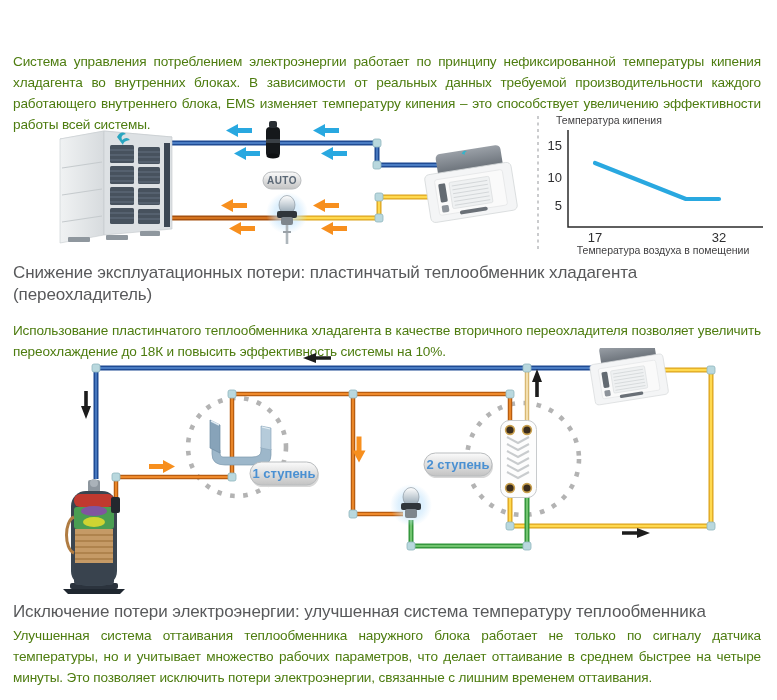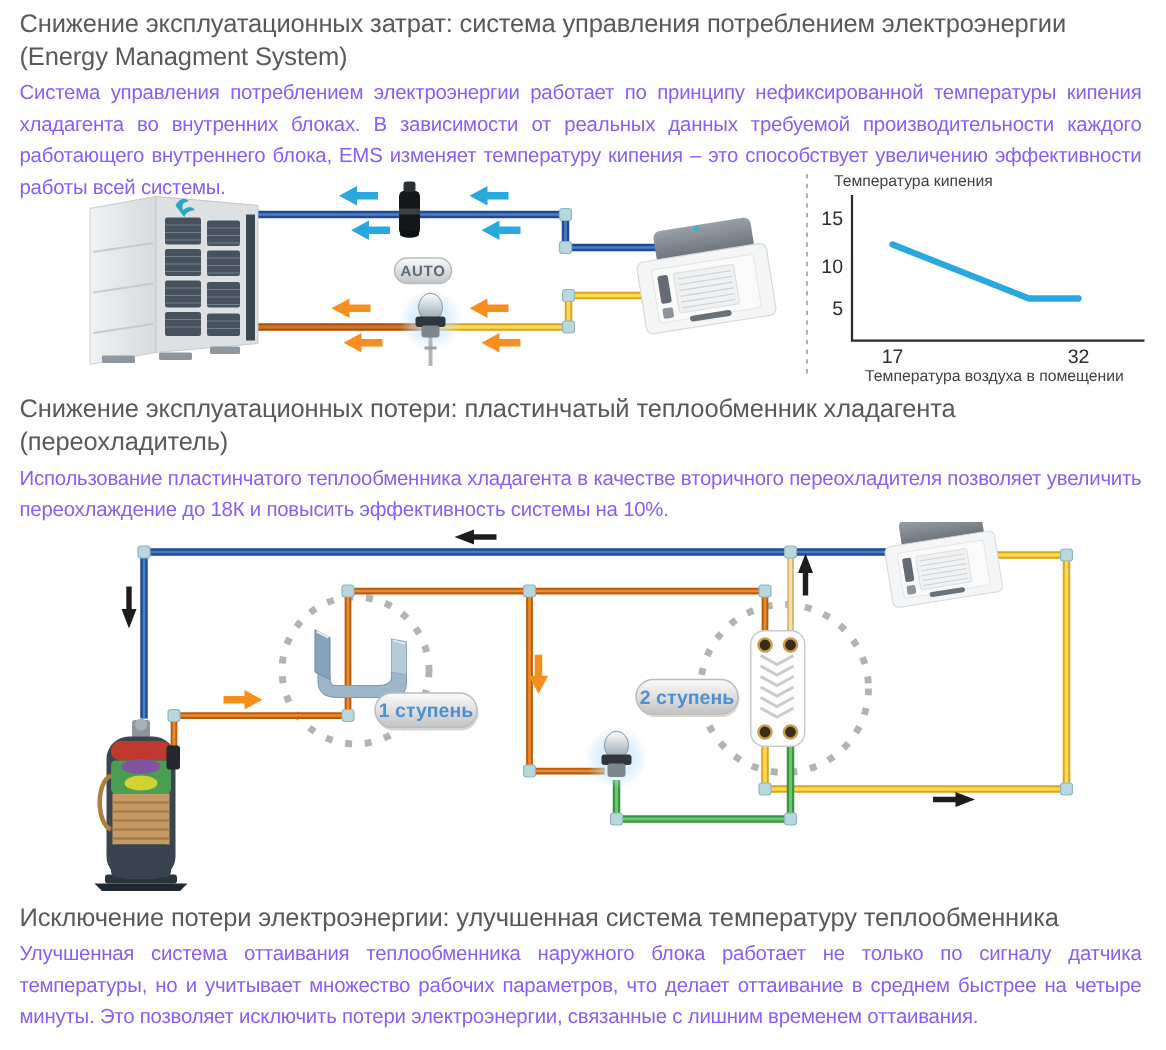--- a/index.html
+++ b/index.html
@@ -1,20 +1,20 @@
 <!DOCTYPE html>
 <html><head>
 <meta charset="utf-8">
 <style>
   html,body{margin:0;padding:0;background:#fff;}
   .page{position:relative;width:777px;height:700px;background:#ffffff;overflow:hidden;
         font-family:"Liberation Sans",sans-serif;}
   .h{position:absolute;left:13px;width:752px;color:#58595b;font-size:17px;line-height:22px;
      font-weight:400;letter-spacing:-0.1px;white-space:pre-line;margin:0;}
-  .p{position:absolute;left:13px;width:748px;color:#8b5cf6;font-size:13.6px;line-height:21px;
+  .p{position:absolute;left:13px;width:748px;color:#4d7c0f;font-size:13.6px;line-height:21px;
      letter-spacing:-0.15px;text-align:justify;margin:0;}
   .abs{position:absolute;}
   svg{display:block;}
   .pB{stroke:#1f4b94;stroke-width:5;fill:none;stroke-linejoin:round;}
   .pBc{stroke:#4a7cc3;stroke-width:1.8;fill:none;stroke-linejoin:round;}
   .pOd{stroke:#a6500e;stroke-width:5;fill:none;stroke-linejoin:round;}
   .pOdc{stroke:#d4731f;stroke-width:2.2;fill:none;stroke-linejoin:round;}
   .pO{stroke:#b85d10;stroke-width:4.5;fill:none;stroke-linejoin:round;}
   .pOc{stroke:#ef8a2c;stroke-width:1.8;fill:none;stroke-linejoin:round;}
   .pY{stroke:#dca31d;stroke-width:5;fill:none;stroke-linejoin:round;}
@@ -155,22 +155,20 @@
       <g id="uch">
         <path d="M10,34 Q10,45 23,45 L58,45 Q69,45 69,35 L69,29 L59,27 L59,31 Q59,37 50,37 L21,37 Q18,37 18,32 L18,30 L10,28 Z" fill="#9db7ca" stroke="#7b98ad" stroke-width="0.7"></path>
         <polygon points="8,0 18,5 18,33 8,28" fill="#87a3b9" stroke="#6f8da3" stroke-width="0.7"></polygon>
         <polygon points="59,6 69,8 69,30 59,28" fill="#b5cbda" stroke="#8fabbe" stroke-width="0.7"></polygon>
         <path d="M9,1 L17,5" stroke="#dfeaf1" stroke-width="1.4"></path>
         <path d="M60,7 L68,9" stroke="#e6eff5" stroke-width="1.2"></path>
       </g>
     </defs>
   </svg>
 
-  <h1 class="h" style="top:5px;">Снижение эксплуатационных затрат: система управления потреблением электроэнергии
-(Energy Managment System)</h1>
   <p class="p" style="top:51px;">Система управления потреблением электроэнергии работает по принципу нефиксированной температуры кипения хладагента во внутренних блоках. В зависимости от реальных данных требуемой производительности каждого работающего внутреннего блока, EMS изменяет температуру кипения – это способствует увеличению эффективности работы всей системы.</p>
 
   <svg class="abs" style="left:0;top:115px;" width="545" height="141" viewBox="0 115 545 141">
     <g>
       <polyline class="pB" points="170,143 377,143 377,165 442,165"></polyline>
       <polyline class="pBc" points="170,143 377,143 377,165 442,165"></polyline>
       <line class="pOd" x1="170" y1="218" x2="291" y2="218"></line>
       <line class="pOdc" x1="170" y1="218" x2="291" y2="218"></line>
       <polyline class="pY" points="289,218 379,218 379,197 438,197"></polyline>
       <polyline class="pYc" points="289,218 379,218 379,197 438,197"></polyline>
@@ -220,21 +218,21 @@
     <g>
       <text class="tick" x="595" y="242" text-anchor="middle">17</text>
       <text class="tick" x="719" y="242" text-anchor="middle">32</text>
     </g>
     <text class="clab" x="663" y="254" text-anchor="middle">Температура воздуха в помещении</text>
     <polyline id="chart-line" points="595.0,163.0 685.9,199.0 719.0,199.0" fill="none" stroke="#29a8e0" stroke-width="4.2" stroke-linecap="round" stroke-linejoin="round"></polyline>
   </svg>
 
   <h2 class="h" style="top:262px;">Снижение эксплуатационных потери: пластинчатый теплообменник хладагента
 (переохладитель)</h2>
-  <p class="p" style="top:308px;">Использование пластинчатого теплообменника хладагента в качестве вторичного переохладителя позволяет увеличить переохлаждение до 18К и повысить эффективность системы на 10%.</p>
+  <p class="p" style="top:320px;">Использование пластинчатого теплообменника хладагента в качестве вторичного переохладителя позволяет увеличить переохлаждение до 18К и повысить эффективность системы на 10%.</p>
 
   <svg class="abs" style="left:0;top:348px;" width="777" height="252" viewBox="0 348 777 252">
     <circle class="dots" cx="237" cy="447" r="49"></circle>
     <circle class="dots" cx="523" cy="459" r="56"></circle>
 
     <g>
       <polyline class="pYp" points="527,430 527,370"></polyline>
       <polyline class="pYpc" points="527,430 527,370"></polyline>
       <polyline class="pB" points="96,479 96,368 600,368"></polyline>
       <polyline class="pBc" points="96,479 96,368 600,368"></polyline>

